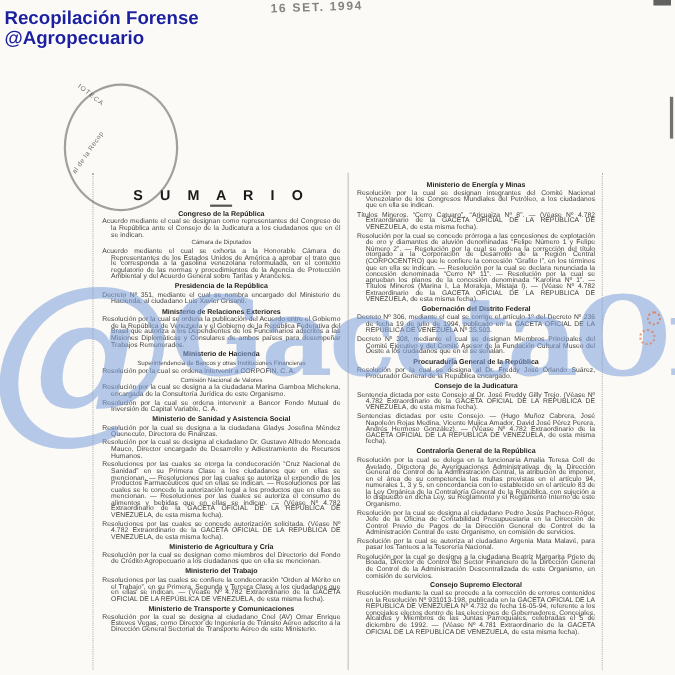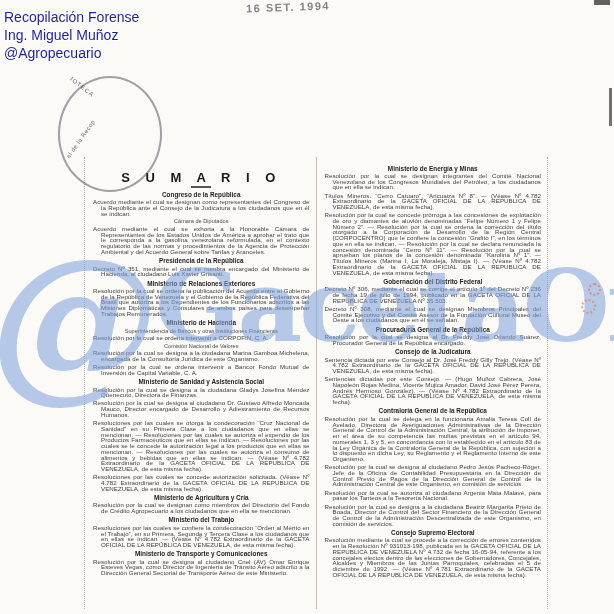--- a/index.html
+++ b/index.html
@@ -18,22 +18,22 @@
   .infobar{display:flex;justify-content:space-between;align-items:center;padding:2px 6px 1px 6px;
     font-family:"Liberation Serif",serif;font-weight:bold;color:#242424;}
   .infobar .cell{font-size:10px;white-space:nowrap;}
   .infobar .cell.mid{font-size:10.5px;}
 
   
   .date-stamp{position:absolute;left:246px;top:1px;z-index:3;color:#6f6f6f;
     font-weight:bold;font-size:11px;letter-spacing:1.5px;transform:rotate(-2deg);opacity:.85;white-space:nowrap;}
 
   
-  .forense{position:absolute;left:4px;top:8px;z-index:30;color:#1c1f9e;font-weight:normal;
-    font-size:14px;line-height:18px;white-space:nowrap;
+  .forense{position:absolute;left:4px;top:8px;z-index:30;color:#1c1f9e;font-weight:bold;
+    font-size:17px;line-height:18px;white-space:nowrap;
     text-shadow:0 0 2px #ffffff,1px 1px 0 #ffffff,-1px -1px 0 #ffffff;}
 
   
   .lib-stamp{position:absolute;left:58px;top:76px;width:100px;height:112px;border:2px solid rgba(70,70,70,.5);
     border-radius:50%;z-index:6;pointer-events:none;}
   .lib-stamp .t1{position:absolute;left:8px;top:6px;font-size:6px;color:rgba(60,60,60,.75);
     transform:rotate(38deg);letter-spacing:1px;}
   .lib-stamp .t2{position:absolute;left:-2px;top:58px;font-size:6px;color:rgba(60,60,60,.75);
     transform:rotate(-55deg);letter-spacing:.5px;white-space:nowrap;}
 
@@ -67,21 +67,20 @@
 </head>
 <body>
 
 <div class="page">
 
   <div class="date-stamp">16 SET. 1994</div>
 
 
   <div class="forense">
     <div>Recopilación Forense</div>
-    <div>Ing. Miguel Muñoz</div>
     <div>@Agropecuario</div>
   </div>
 
   <div class="lib-stamp">
     <span class="t1">IOTECA</span>
     <span class="t2">al de la Recop</span>
   </div>
 
   <div class="body-wrap">
     <div class="col left">

